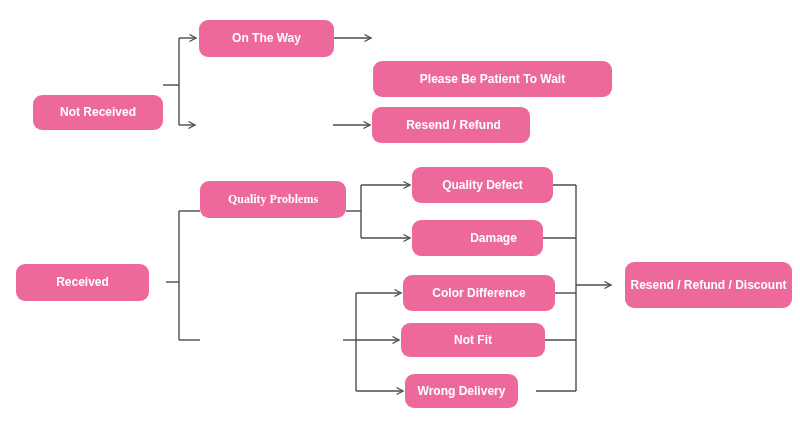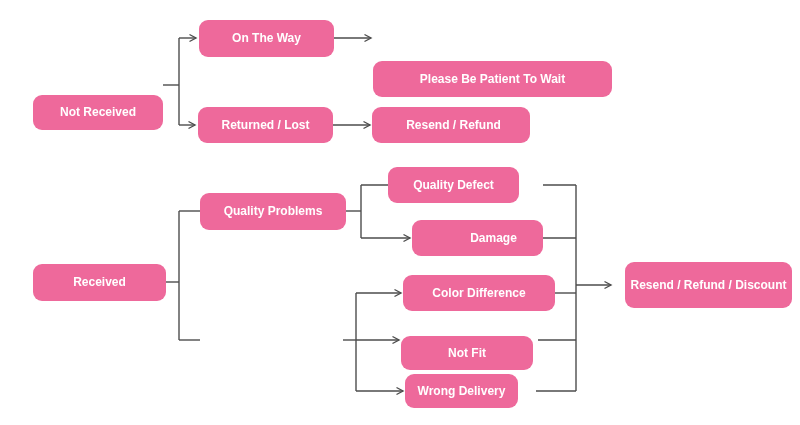--- a/index.html
+++ b/index.html
@@ -35,27 +35,27 @@
     line-height: 1.25;
     border-radius: 9px;
     padding: 0 4px;
   }
   
   #n-not-received          { left: 33px;  top: 67px;  width: 130px; height: 35px; margin-top: 28px; }
   #n-on-the-way            { left: 199px; top: 20px;  width: 135px; height: 37px; }
   #n-please-wait           { left: 373px; top: 20px;  width: 239px; height: 36px; margin-top: 41px; }
   #n-returned-lost         { left: 198px; top: 107px; width: 135px; height: 36px; }
   #n-resend-refund         { left: 372px; top: 107px; width: 158px; height: 36px; padding-left: 9px; }
-  #n-received              { left: 33px;  top: 264px; width: 133px; height: 37px; }
-  #n-quality-problems      { left: 200px; top: 193px; width: 146px; height: 37px; }
+  #n-received              { left: 16px;  top: 264px; width: 133px; height: 37px; }
+  #n-quality-problems      { left: 200px; top: 181px; width: 146px; height: 37px; font-family: Liberation Serif, serif; }
   #n-other-questions       { left: 200px; top: 322px; width: 143px; height: 36px; }
-  #n-quality-defect        { left: 388px; top: 167px; width: 131px; height: 36px; }
+  #n-quality-defect        { left: 412px; top: 167px; width: 141px; height: 36px; }
   #n-damage                { left: 412px; top: 220px; width: 131px; height: 36px; padding-left: 36px; }
   #n-color-difference      { left: 403px; top: 275px; width: 152px; height: 36px; }
-  #n-not-fit               { left: 401px; top: 323px; width: 132px; height: 34px; margin-top: 13px; }
+  #n-not-fit               { left: 401px; top: 323px; width: 144px; height: 34px; }
   #n-wrong-delivery        { left: 405px; top: 374px; width: 113px; height: 34px; }
   #n-resend-refund-discount{ left: 613px; top: 262px; width: 167px; height: 46px; margin-left: 12px; }
 </style>
 </head>
 <body>
 
 <div class="canvas">
 
   <svg class="edges" viewBox="0 0 800 425" xmlns="http://www.w3.org/2000/svg">
     <defs>
@@ -93,21 +93,20 @@
       <path d="M538,340 H576"></path>
       <path d="M536,391 H576"></path>
       <path d="M576,185 V391"></path>
       <path d="M576,285 H611" marker-end="url(#arrow)"></path>
     </g>
   </svg>
 
   <div class="node" id="n-not-received">Not Received</div>
   <div class="node" id="n-on-the-way">On The Way</div>
   <div class="node" id="n-please-wait">Please Be Patient To Wait</div>
-  <div class="node" id="n-returned-lost">Returned / Lost</div>
   <div class="node" id="n-resend-refund">Resend / Refund</div>
   <div class="node" id="n-received">Received</div>
   <div class="node" id="n-quality-problems">Quality Problems</div>
   <div class="node" id="n-quality-defect">Quality Defect</div>
   <div class="node" id="n-damage">Damage</div>
   <div class="node" id="n-color-difference">Color Difference</div>
   <div class="node" id="n-not-fit">Not Fit</div>
   <div class="node" id="n-wrong-delivery">Wrong Delivery</div>
   <div class="node" id="n-resend-refund-discount">Resend / Refund / Discount</div>
 

